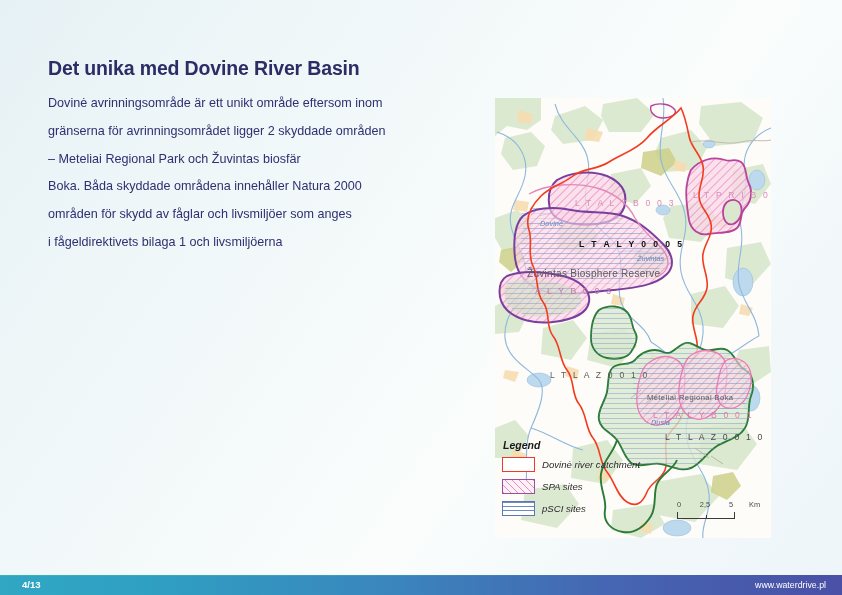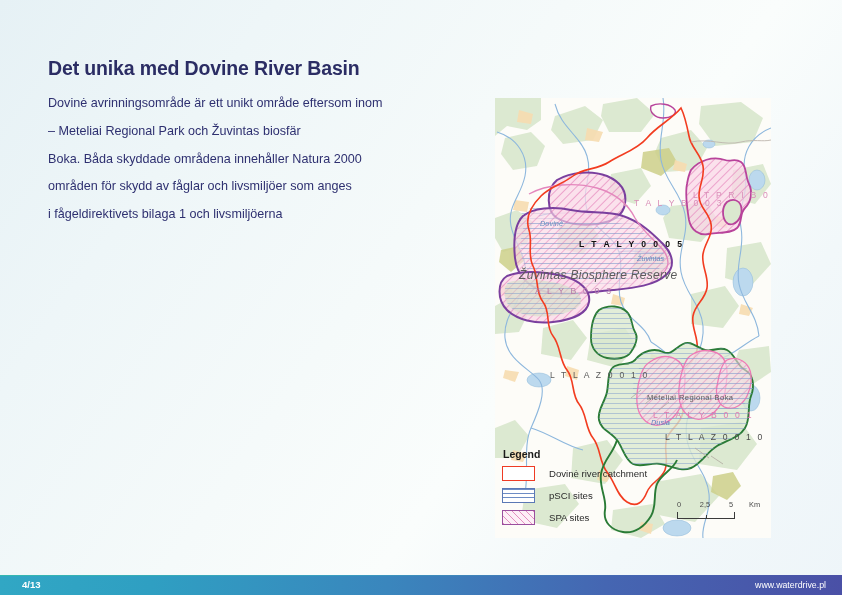--- a/index.html
+++ b/index.html
@@ -31,21 +31,21 @@
 
   
   #map-figure{
     position:absolute;left:495px;top:98px;width:276px;height:440px;
     background:#fbfaf6;overflow:hidden;
   }
   #map-figure svg{display:block;}
 
   
   #legend{
-    position:absolute;left:7px;top:350px;width:200px;
+    position:absolute;left:7px;top:341px;width:200px;font-style:italic;
   }
   #legend-title{
     font-size:10.5px;font-weight:bold;color:#1a1a1a;
     margin:0 0 6px 1px;
   }
   .legend-row{display:flex;align-items:center;margin-bottom:7px;}
   .swatch{width:33px;height:15px;box-sizing:border-box;flex:0 0 auto;}
   .sw-catchment{border:1.4px solid #ef3b24;background:#ffffff;}
   .sw-psci{
     border:1px solid #5b78b5;
@@ -55,21 +55,21 @@
         #ffffff 0.9px,#ffffff 4.2px);
   }
   .sw-spa{
     border:1px solid #9a4f9e;
     background:
       repeating-linear-gradient(45deg,
         #e48fc0 0px,#e48fc0 1px,
         #fdf0f7 1px,#fdf0f7 5px);
   }
   .legend-label{
-    margin-left:14px;font-size:9.6px;color:#2b2b2b;
+    margin-left:7px;font-size:9.6px;color:#2b2b2b;
     font-family:"Liberation Sans", sans-serif;
   }
 
   
   #scalebar{position:absolute;left:182px;top:402px;width:80px;}
   #scalebar .nums{
     position:relative;height:11px;font-size:7.4px;color:#4a4a4a;
   }
   #scalebar .nums span{position:absolute;top:0;transform:translateX(-50%);}
   #scalebar .nums span:nth-child(1){left:2px;}
@@ -87,29 +87,29 @@
   #scalebar .bar:after{
     content:"";position:absolute;left:50%;bottom:0;width:1.2px;height:4px;background:#3a3a3a;
   }
 
   
   .mlabel{
     position:absolute;white-space:nowrap;pointer-events:none;
     font-family:"Liberation Sans", sans-serif;
   }
   .lbl-site{letter-spacing:2.2px;font-size:8.6px;}
-  .lbl-ltalyb003{left:80px;top:100px;color:#d98fb8;margin-left:48px;}
+  .lbl-ltalyb003{left:80px;top:100px;color:#d98fb8;}
   .lbl-ltaly0005{left:84px;top:141px;color:#111111;font-weight:bold;letter-spacing:2.4px;}
   .lbl-ltprib003{left:198px;top:92px;color:#d98fb8;}
   .lbl-ltalyb003b{left:40px;top:188px;color:#b87aa8;}
   .lbl-ltlaz0010a{left:55px;top:272px;color:#5a5a5a;}
   .lbl-ltalyb001{left:158px;top:312px;color:#e07ab0;}
   .lbl-ltlaz0010b{left:170px;top:334px;color:#4a4a4a;}
   .lbl-meteliai{left:152px;top:295px;color:#5c5c5c;font-size:7.6px;letter-spacing:0.4px;}
-  .lbl-zuvintas-res{left:24px;top:170px;color:#5c5c5c;font-size:12px;letter-spacing:0.3px;font-style:italic;}
+  .lbl-zuvintas-res{left:32px;top:170px;color:#5c5c5c;font-size:10px;letter-spacing:0.3px;}
   .lbl-dovine{left:45px;top:121px;color:#6a8fc0;font-size:7.4px;font-style:italic;}
   .lbl-zuvintas-lake{left:142px;top:156px;color:#6a8fc0;font-size:7.2px;font-style:italic;}
   .lbl-dusia{left:156px;top:320px;color:#5b7fbf;font-size:7.4px;font-style:italic;}
 
   
   #footer{
     position:absolute;left:0;bottom:0;width:842px;height:19px;
     background:linear-gradient(to right,#31a7c4 0%, #2f9fc2 18%, #3a86bd 46%, #4566b2 72%, #4a50a6 100%);
   }
   #footer-top{
@@ -127,20 +127,21 @@
 </style>
 </head>
 <body>
 
 <div id="slide">
 
   <h1 id="title">Det unika med Dovine River Basin</h1>
 
   <div id="body-copy">
     <span class="ln">Dovinė avrinningsområde är ett unikt område eftersom inom</span>
+    <span class="ln">gränserna för avrinningsområdet ligger 2 skyddade områden</span>
     <span class="ln">– Meteliai Regional Park och Žuvintas biosfär</span>
     <span class="ln">Boka. Båda skyddade områdena innehåller Natura 2000</span>
     <span class="ln">områden för skydd av fåglar och livsmiljöer som anges</span>
     <span class="ln">i fågeldirektivets bilaga 1 och livsmiljöerna</span>
   </div>
 
   <div id="map-figure">
 
     <svg width="276" height="440" viewBox="0 0 276 440">
       <defs>
@@ -365,27 +366,27 @@
 
     <div id="legend">
       <div id="legend-title">Legend</div>
 
       <div class="legend-row">
         <span class="swatch sw-catchment"></span>
         <span class="legend-label">Dovinė river catchment</span>
       </div>
 
       <div class="legend-row">
+        <span class="swatch sw-spa"></span>
+        <span class="legend-label">SPA sites</span>
+      </div>
+
+      <div class="legend-row">
         <span class="swatch sw-psci"></span>
         <span class="legend-label">pSCI sites</span>
-      </div>
-
-      <div class="legend-row">
-        <span class="swatch sw-spa"></span>
-        <span class="legend-label">SPA sites</span>
       </div>
     </div>
 
     <div id="scalebar">
       <div class="nums">
         <span>0</span>
         <span>2,5</span>
         <span>5</span>
         <span>Km</span>
       </div>

